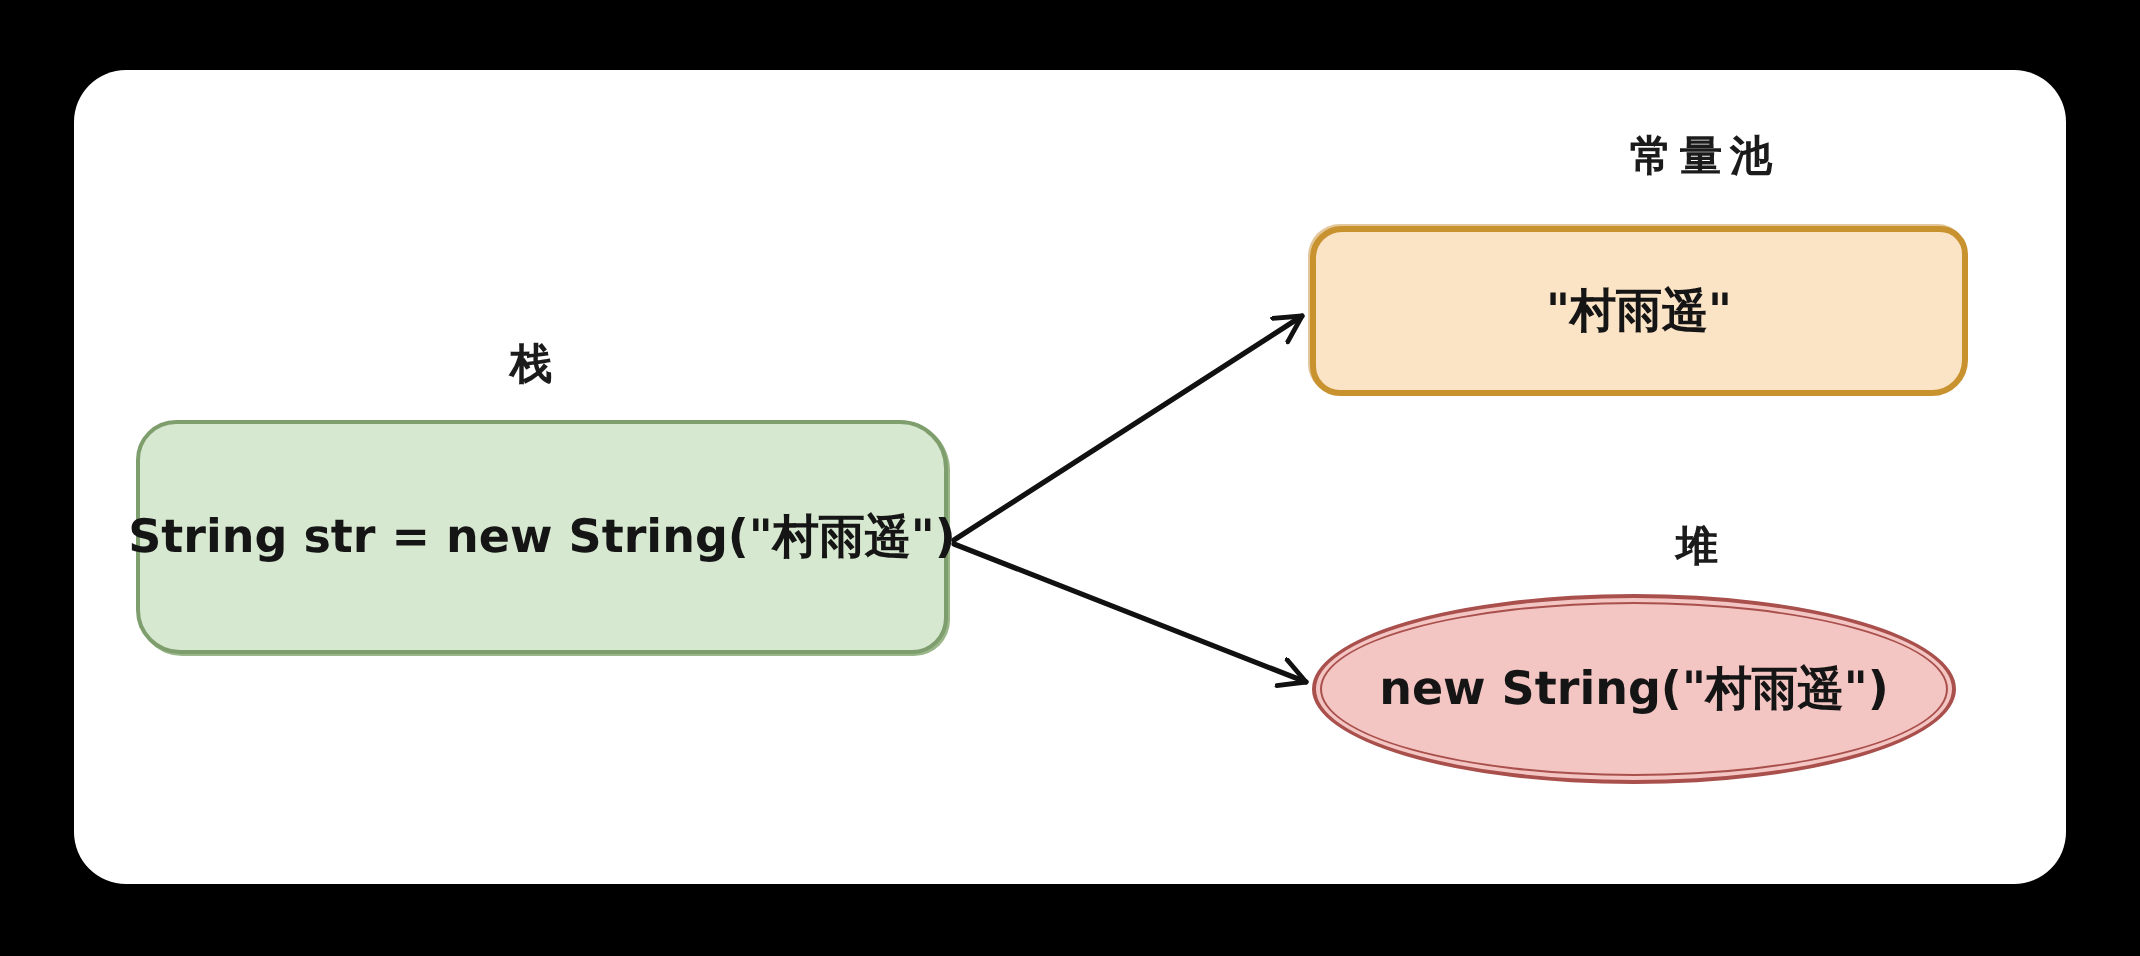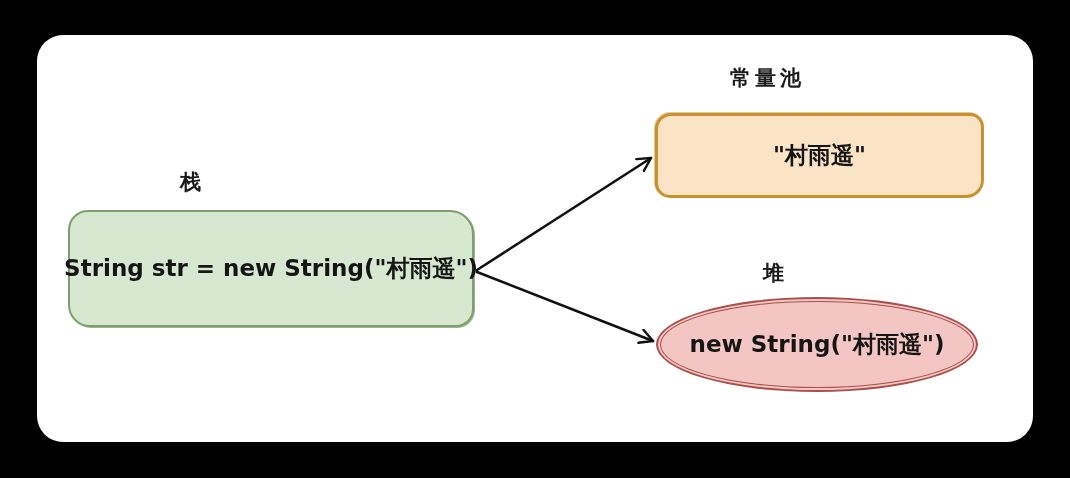--- a/index.html
+++ b/index.html
@@ -14,21 +14,21 @@
     left: 37px; top: 35px;
     width: 996px; height: 407px;
     background: #ffffff;
     border-radius: 26px;
   }
   .node-label {
     position: absolute;
     font-size: 21px;
     font-weight: 700;
     color: #1b1b1b;
-    text-align: left;
+    text-align: right;
     letter-spacing: 4px;
     white-space: nowrap;
   }
   .stack-box {
     position: absolute;
     left: 31px; top: 175px;
     width: 406px; height: 117px;
     background: #d7e8d0;
     border: 2.5px solid #7f9e6d;
     border-radius: 20px 24px 18px 22px;

